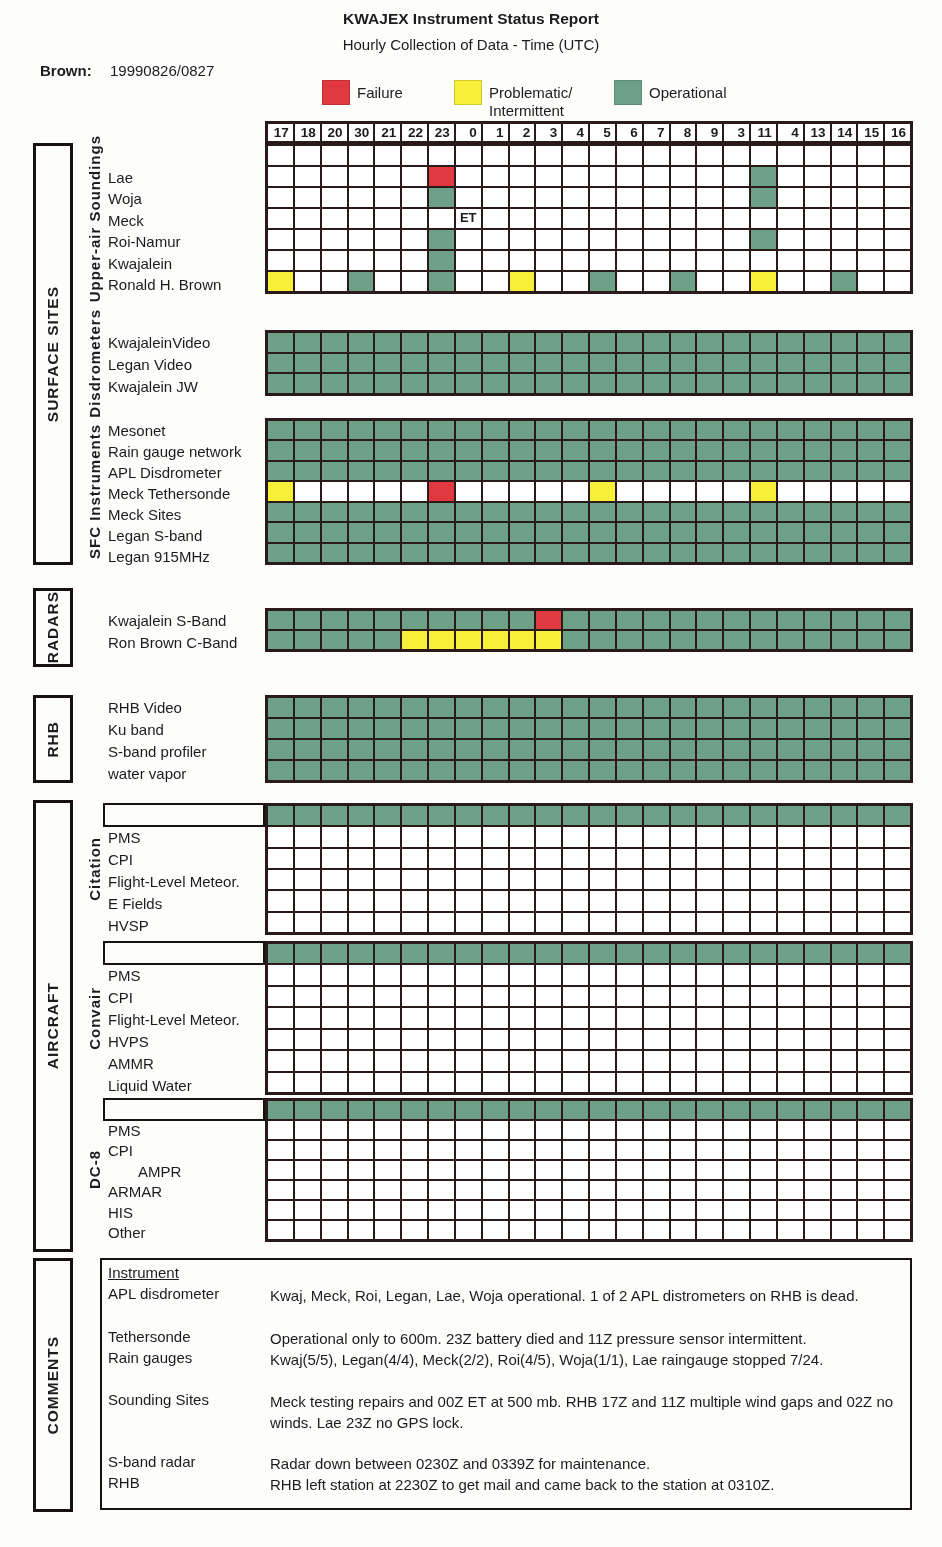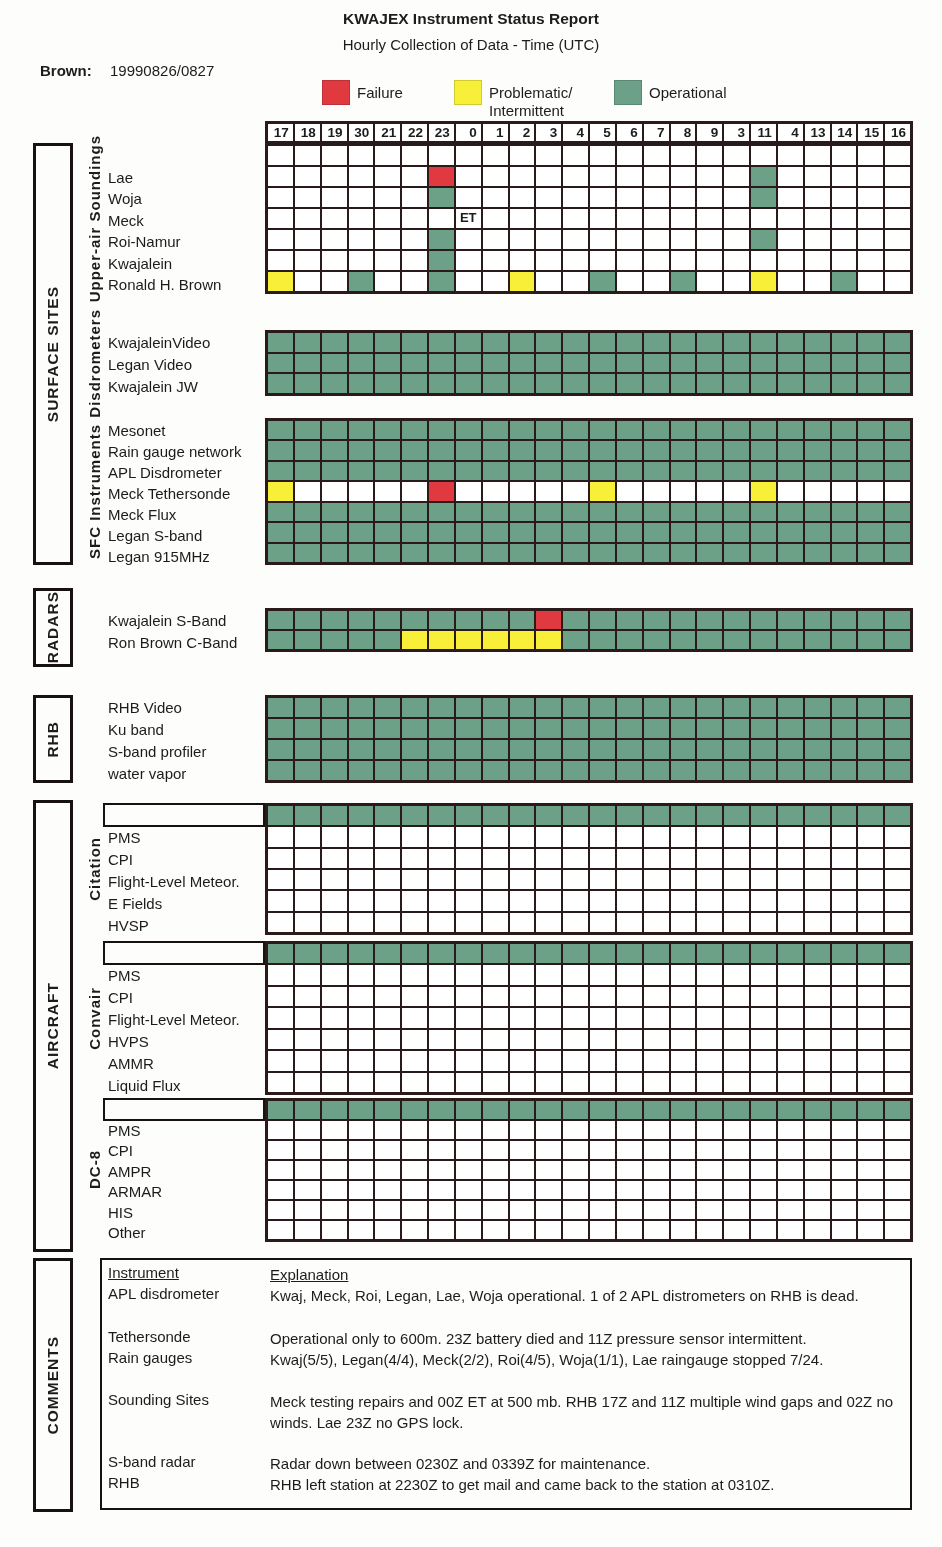--- a/index.html
+++ b/index.html
@@ -69,21 +69,21 @@
   </div>
   <div class="abs legend-line2" style="left:489px;top:102px;">Intermittent</div>
   <div class="abs legend-item" style="left:614px;top:79px;">
     <span class="swatch" style="background: rgb(108, 161, 136);"></span>
     <span>Operational</span>
   </div>
 
   <div class="abs hours-row" id="hours-row">
       <div class="hour-cell">17</div>
       <div class="hour-cell">18</div>
-      <div class="hour-cell">19</div>
+      <div class="hour-cell">20</div>
       <div class="hour-cell">30</div>
       <div class="hour-cell">21</div>
       <div class="hour-cell">22</div>
       <div class="hour-cell">23</div>
       <div class="hour-cell">0</div>
       <div class="hour-cell">1</div>
       <div class="hour-cell">2</div>
       <div class="hour-cell">3</div>
       <div class="hour-cell">4</div>
       <div class="hour-cell">5</div>
@@ -527,21 +527,21 @@
         <div class="gcell" style="background: rgb(108, 161, 136);"></div>
         <div class="gcell" style="background: rgb(108, 161, 136);"></div>
         <div class="gcell" style="background: rgb(108, 161, 136);"></div>
         <div class="gcell" style="background: rgb(108, 161, 136);"></div>
         <div class="gcell" style="background: rgb(108, 161, 136);"></div>
       </div>
       <div class="abs row-label" style="top: 420px; line-height: 21px;">Mesonet</div>
       <div class="abs row-label" style="top: 441px; line-height: 21px;">Rain gauge network</div>
       <div class="abs row-label" style="top: 462px; line-height: 21px;">APL Disdrometer</div>
       <div class="abs row-label" style="top: 483px; line-height: 21px;">Meck Tethersonde</div>
-      <div class="abs row-label" style="top: 504px; line-height: 21px;">Meck Flux</div>
+      <div class="abs row-label" style="top: 504px; line-height: 21px;">Meck Sites</div>
       <div class="abs row-label" style="top: 525px; line-height: 21px;">Legan S-band</div>
       <div class="abs row-label" style="top: 546px; line-height: 21px;">Legan 915MHz</div>
       <div class="abs group-vlabel" style="top: 418px; height: 147px;">
         <span class="vtext" style="font-size: 15px;">SFC Instruments</span>
       </div>
       <div class="abs section-grid" style="top: 608px; height: 44px; grid-template-columns: repeat(24, 1fr); grid-template-rows: repeat(2, 1fr);">
         <div class="gcell" style="background: rgb(108, 161, 136);"></div>
         <div class="gcell" style="background: rgb(108, 161, 136);"></div>
         <div class="gcell" style="background: rgb(108, 161, 136);"></div>
         <div class="gcell" style="background: rgb(108, 161, 136);"></div>
@@ -1018,21 +1018,21 @@
         <div class="gcell" style="background: rgb(255, 255, 255);"></div>
         <div class="gcell" style="background: rgb(255, 255, 255);"></div>
         <div class="gcell" style="background: rgb(255, 255, 255);"></div>
       </div>
       <div class="abs label-box" style="top: 941px; height: 24px;"></div>
       <div class="abs row-label" style="top: 965px; line-height: 22px;">PMS</div>
       <div class="abs row-label" style="top: 987px; line-height: 22px;">CPI</div>
       <div class="abs row-label" style="top: 1009px; line-height: 22px;">Flight-Level Meteor.</div>
       <div class="abs row-label" style="top: 1031px; line-height: 22px;">HVPS</div>
       <div class="abs row-label" style="top: 1053px; line-height: 22px;">AMMR</div>
-      <div class="abs row-label" style="top: 1075px; line-height: 22px;">Liquid Flux</div>
+      <div class="abs row-label" style="top: 1075px; line-height: 22px;">Liquid Water</div>
       <div class="abs group-vlabel" style="top: 941px; height: 154px;">
         <span class="vtext" style="font-size: 15px;">Convair</span>
       </div>
       <div class="abs section-grid" style="top: 1098px; height: 144px; grid-template-columns: repeat(24, 1fr); grid-template-rows: repeat(7, 1fr);">
         <div class="gcell" style="background: rgb(108, 161, 136);"></div>
         <div class="gcell" style="background: rgb(108, 161, 136);"></div>
         <div class="gcell" style="background: rgb(108, 161, 136);"></div>
         <div class="gcell" style="background: rgb(108, 161, 136);"></div>
         <div class="gcell" style="background: rgb(108, 161, 136);"></div>
         <div class="gcell" style="background: rgb(108, 161, 136);"></div>
@@ -1195,21 +1195,21 @@
         <div class="gcell" style="background: rgb(255, 255, 255);"></div>
         <div class="gcell" style="background: rgb(255, 255, 255);"></div>
         <div class="gcell" style="background: rgb(255, 255, 255);"></div>
         <div class="gcell" style="background: rgb(255, 255, 255);"></div>
         <div class="gcell" style="background: rgb(255, 255, 255);"></div>
         <div class="gcell" style="background: rgb(255, 255, 255);"></div>
       </div>
       <div class="abs label-box" style="top: 1098px; height: 22.5px;"></div>
       <div class="abs row-label" style="top: 1120.5px; line-height: 20.5px;">PMS</div>
       <div class="abs row-label" style="top: 1141px; line-height: 20.5px;">CPI</div>
-      <div class="abs row-label" style="top: 1161.5px; line-height: 20.5px;">AMPR</div>
+      <div class="abs row-label" style="top: 1161.5px; line-height: 20.5px; margin-left: 30px;">AMPR</div>
       <div class="abs row-label" style="top: 1182px; line-height: 20.5px;">ARMAR</div>
       <div class="abs row-label" style="top: 1202.5px; line-height: 20.5px;">HIS</div>
       <div class="abs row-label" style="top: 1223px; line-height: 20.5px;">Other</div>
       <div class="abs group-vlabel" style="top: 1098px; height: 144px;">
         <span class="vtext" style="font-size: 15px;">DC-8</span>
       </div>
     </div>
 
   <div class="abs side-box" style="top:143px;height:422px;">
     <span class="vtext">SURFACE SITES</span>
@@ -1222,21 +1222,20 @@
   </div>
   <div class="abs side-box" style="top:800px;height:452px;">
     <span class="vtext">AIRCRAFT</span>
   </div>
   <div class="abs side-box" style="top:1258px;height:254px;">
     <span class="vtext">COMMENTS</span>
   </div>
 
   <div class="abs comments-box">
     <div class="c-inst c-underline" style="top:4px;">Instrument</div>
-    <div class="c-expl c-underline" style="top:4px;">Explanation</div>
     <div id="comments-rows">
         <div class="c-inst" style="top: 25px;">APL disdrometer</div>
         <div class="c-expl" style="top: 25px;">Kwaj, Meck, Roi, Legan, Lae, Woja operational. 1 of 2 APL distrometers on RHB  is dead.</div>
         <div class="c-inst" style="top: 68px;">Tethersonde</div>
         <div class="c-expl" style="top: 68px;">Operational only to 600m. 23Z battery died and 11Z pressure sensor intermittent.</div>
         <div class="c-inst" style="top: 89px;">Rain gauges</div>
         <div class="c-expl" style="top: 89px;">Kwaj(5/5), Legan(4/4), Meck(2/2), Roi(4/5), Woja(1/1), Lae raingauge stopped 7/24.</div>
         <div class="c-inst" style="top: 131px;">Sounding Sites</div>
         <div class="c-expl" style="top: 131px;">Meck testing repairs and 00Z ET at 500 mb.  RHB 17Z and 11Z multiple wind gaps and 02Z no winds. Lae 23Z no GPS lock.</div>
         <div class="c-inst" style="top: 193px;">S-band radar</div>

